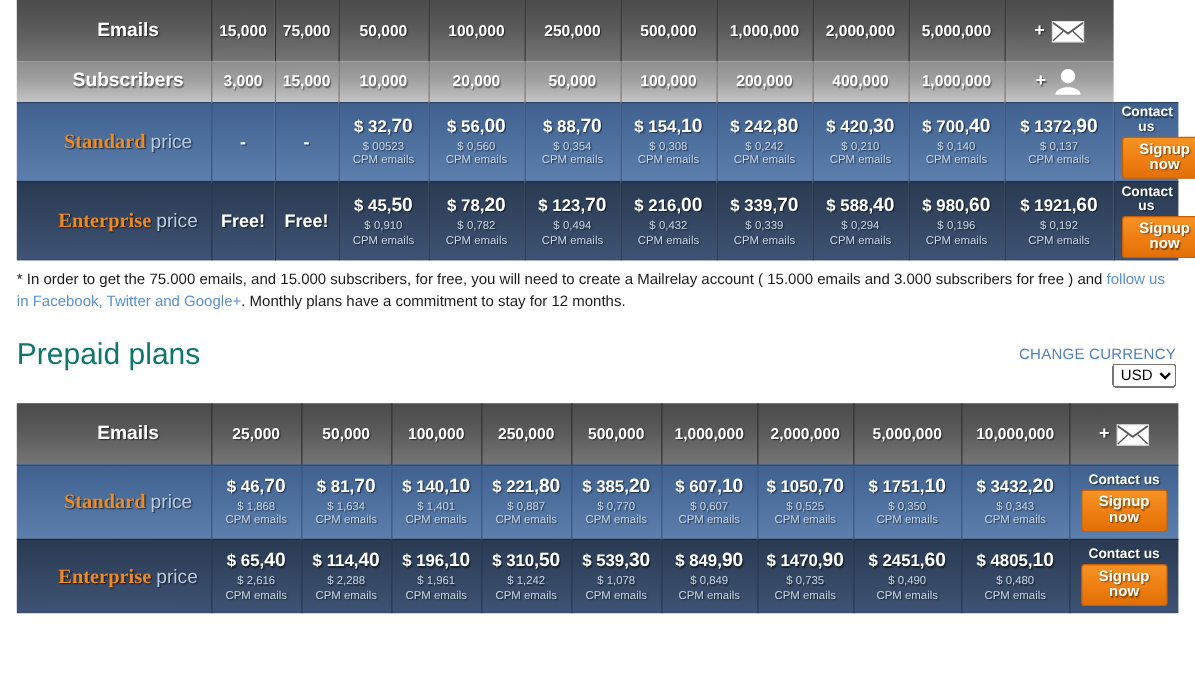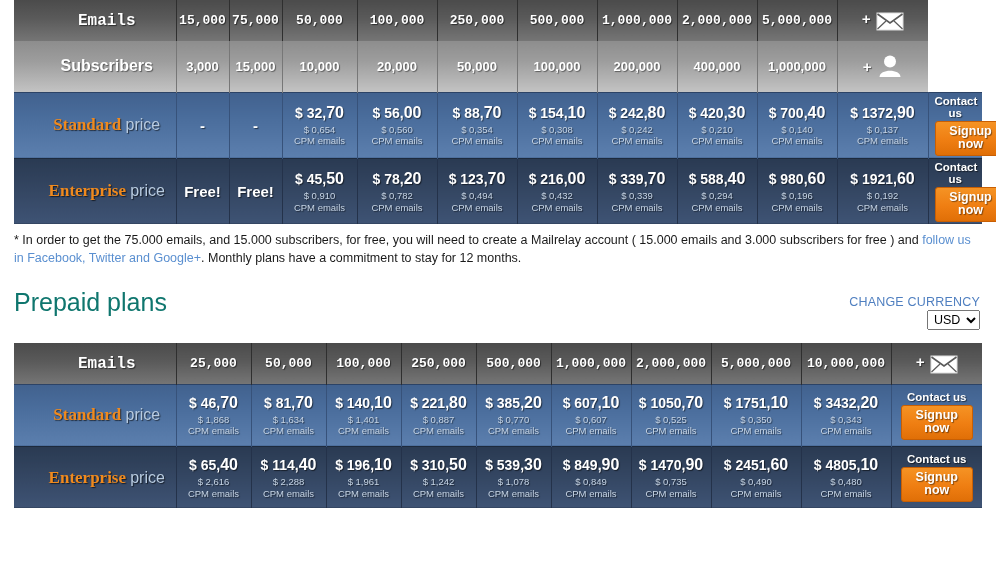--- a/index.html
+++ b/index.html
@@ -13,30 +13,29 @@
   .page { width: 996px; height: 573px; position: relative; padding: 0 14px; }
 
   
   .ptable { width: 968px; border-collapse: collapse; table-layout: fixed; }
   .ptable td { padding: 0; margin: 0; vertical-align: middle; text-align: center; }
 
   
   .row-emails td {
     background: linear-gradient(to bottom, #4b4b4b 0%, #5a5a5a 45%, #757575 100%);
     color: #ffffff;
-    height: 41px;
+    height: 51px;
     border-right: 1px solid #2f2f2f;
     font-size: 13px; font-weight: bold;
     text-shadow: 1px 1px 1px rgba(0,0,0,.55);
-    font-family: Liberation Mono, monospace;
   }
   .row-subs td {
     background: linear-gradient(to bottom, #8d8d8d 0%, #9d9d9d 40%, #c3c3c3 100%);
     color: #ffffff;
-    height: 51px;
+    height: 34px;
     border-right: 1px solid #777777;
     font-size: 13px; font-weight: bold;
     text-shadow: 1px 1px 1px rgba(0,0,0,.45);
   }
   .row-standard td {
     background: linear-gradient(to bottom, #41618e 0%, #4a6d9c 40%, #5c7fae 100%);
     color: #ffffff;
     height: 62px;
     border-right: 1px solid #37527a;
     border-top: 1px solid #2c4straight;
@@ -182,21 +181,21 @@
           </span>
         </td>
         <td>
             <div class="dash">-</div>
           </td>
         <td>
             <div class="dash">-</div>
           </td>
         <td>
           <div class="price-main"><span>$ 32,</span><span class="cents">70</span></div>
-          <div class="price-cpm"><span>$ 0,654</span><br><span>CPM emails</span></div>
+          <div class="price-cpm"><span>$ 00523</span><br><span>CPM emails</span></div>
         </td>
         <td>
           <div class="price-main"><span>$ 56,</span><span class="cents">00</span></div>
           <div class="price-cpm"><span>$ 0,560</span><br><span>CPM emails</span></div>
         </td>
         <td>
           <div class="price-main"><span>$ 88,</span><span class="cents">70</span></div>
           <div class="price-cpm"><span>$ 0,354</span><br><span>CPM emails</span></div>
         </td>
         <td>

